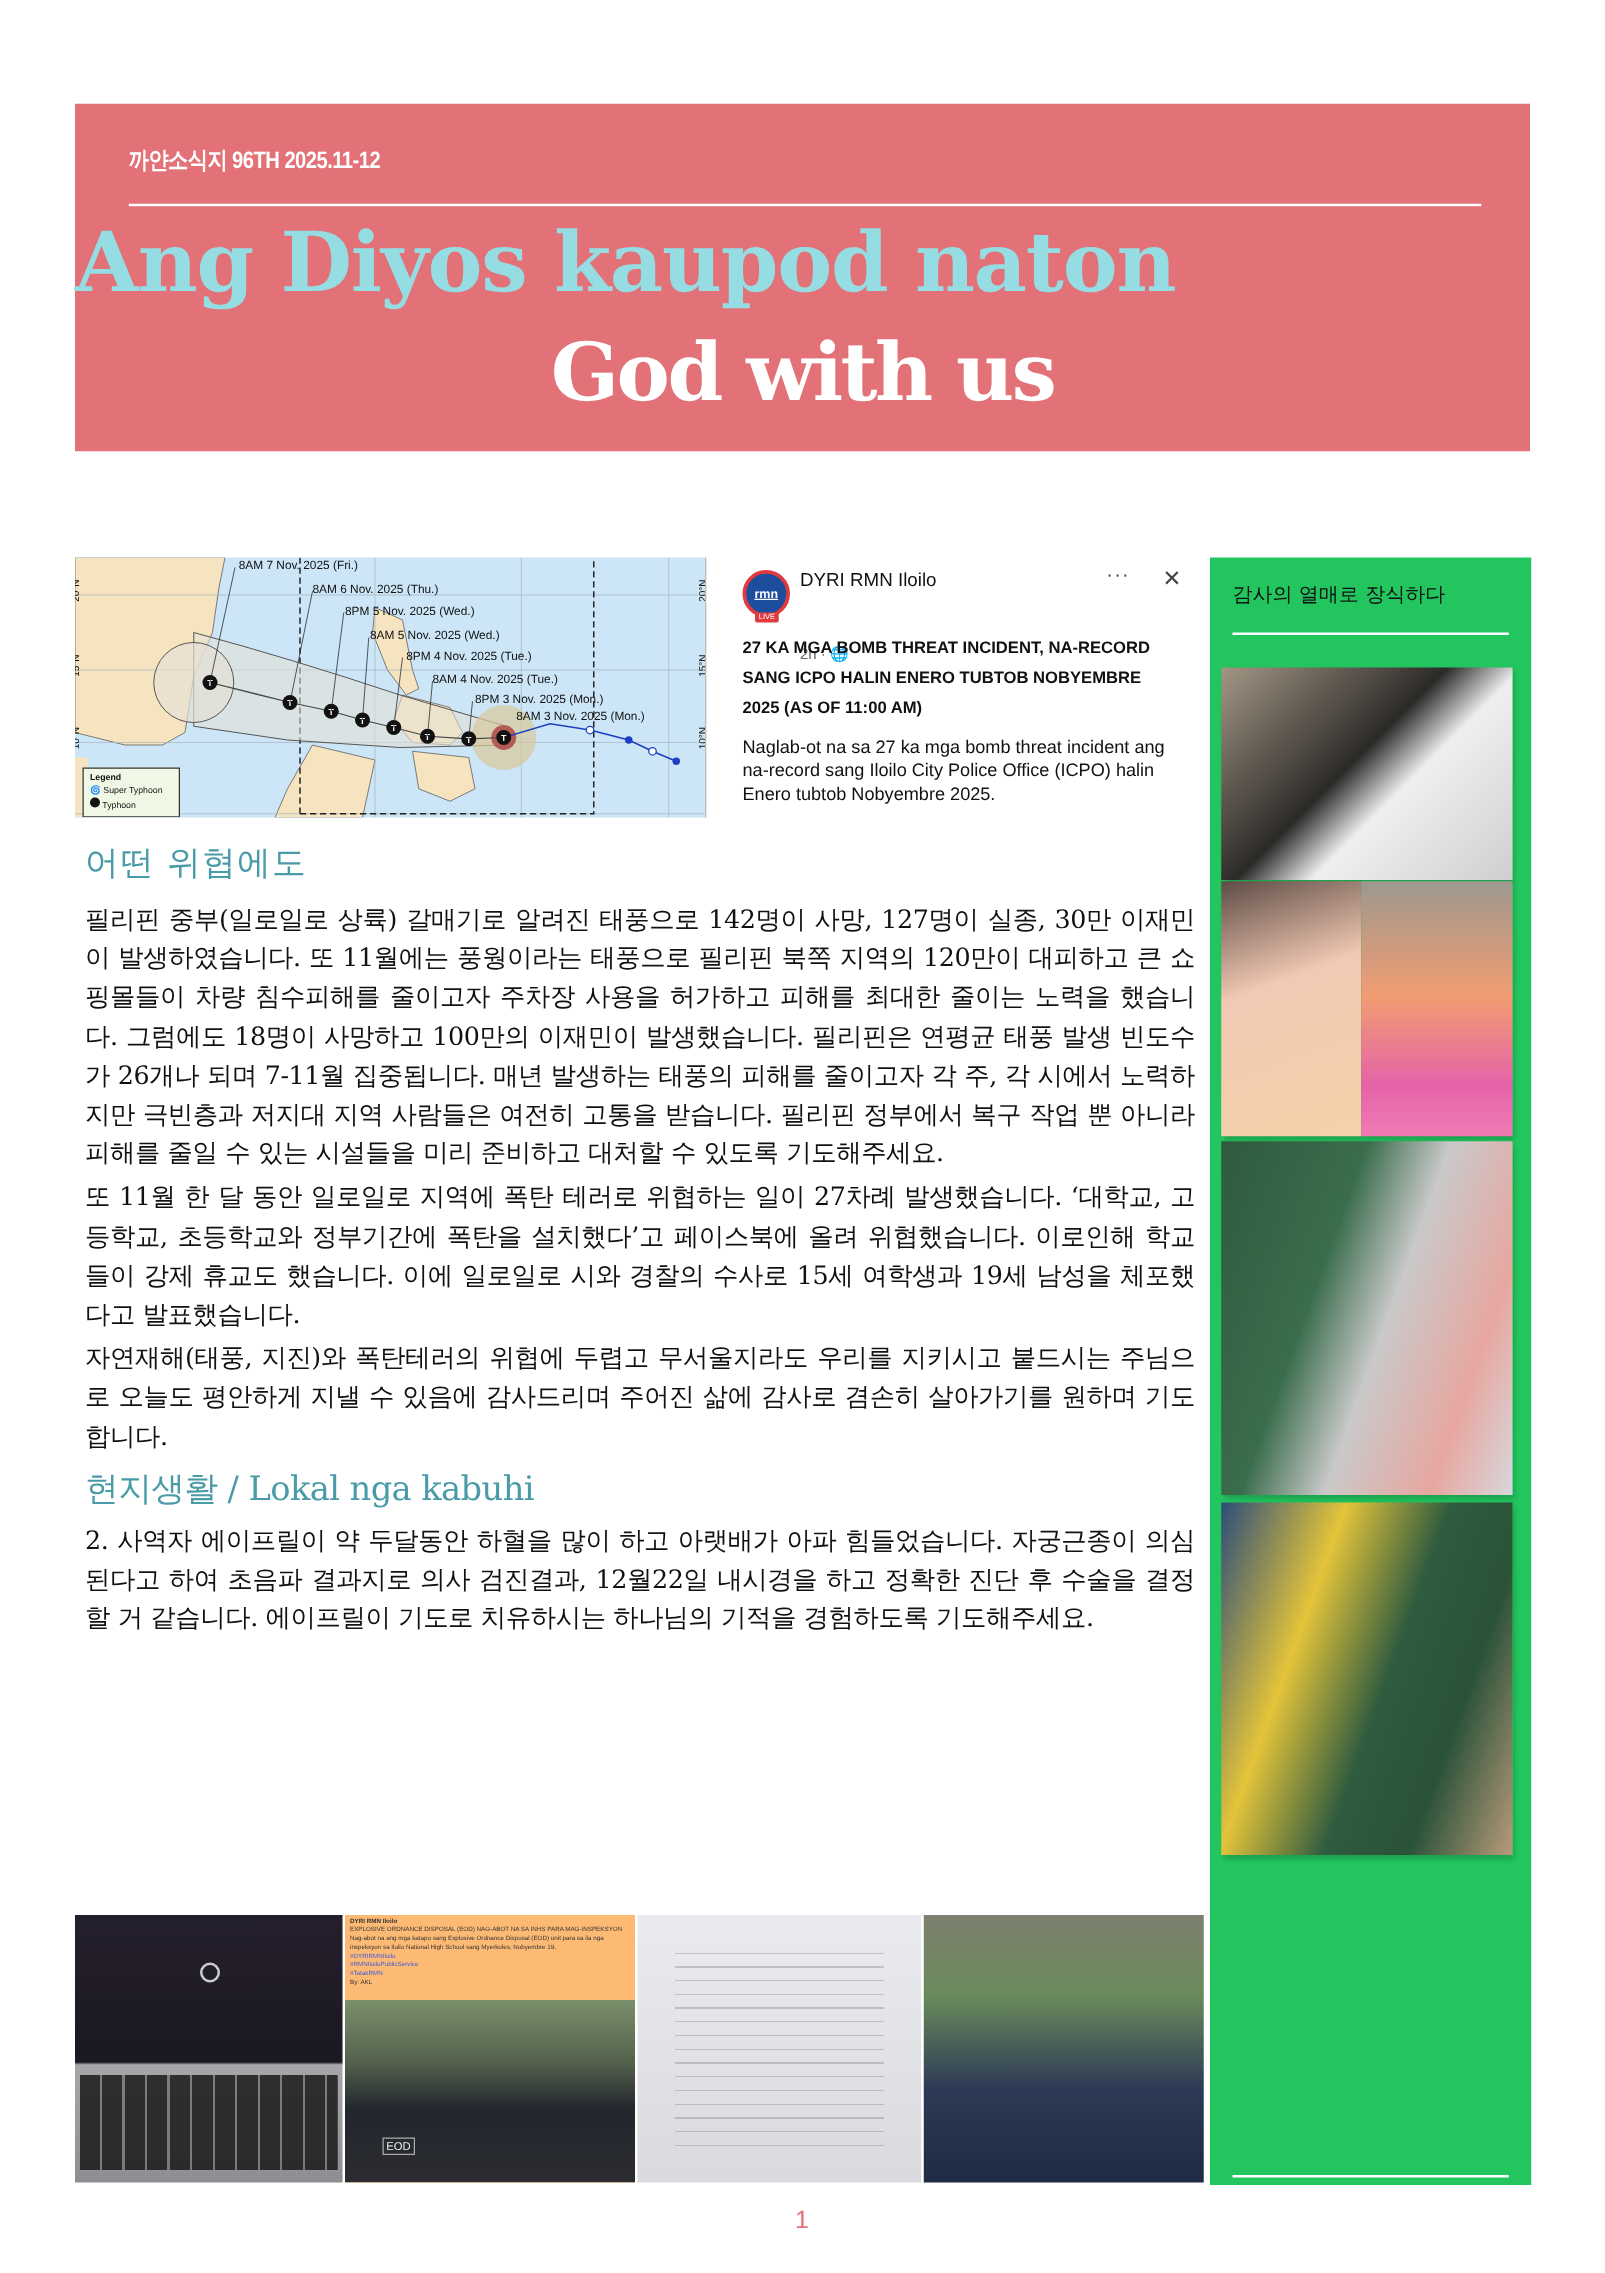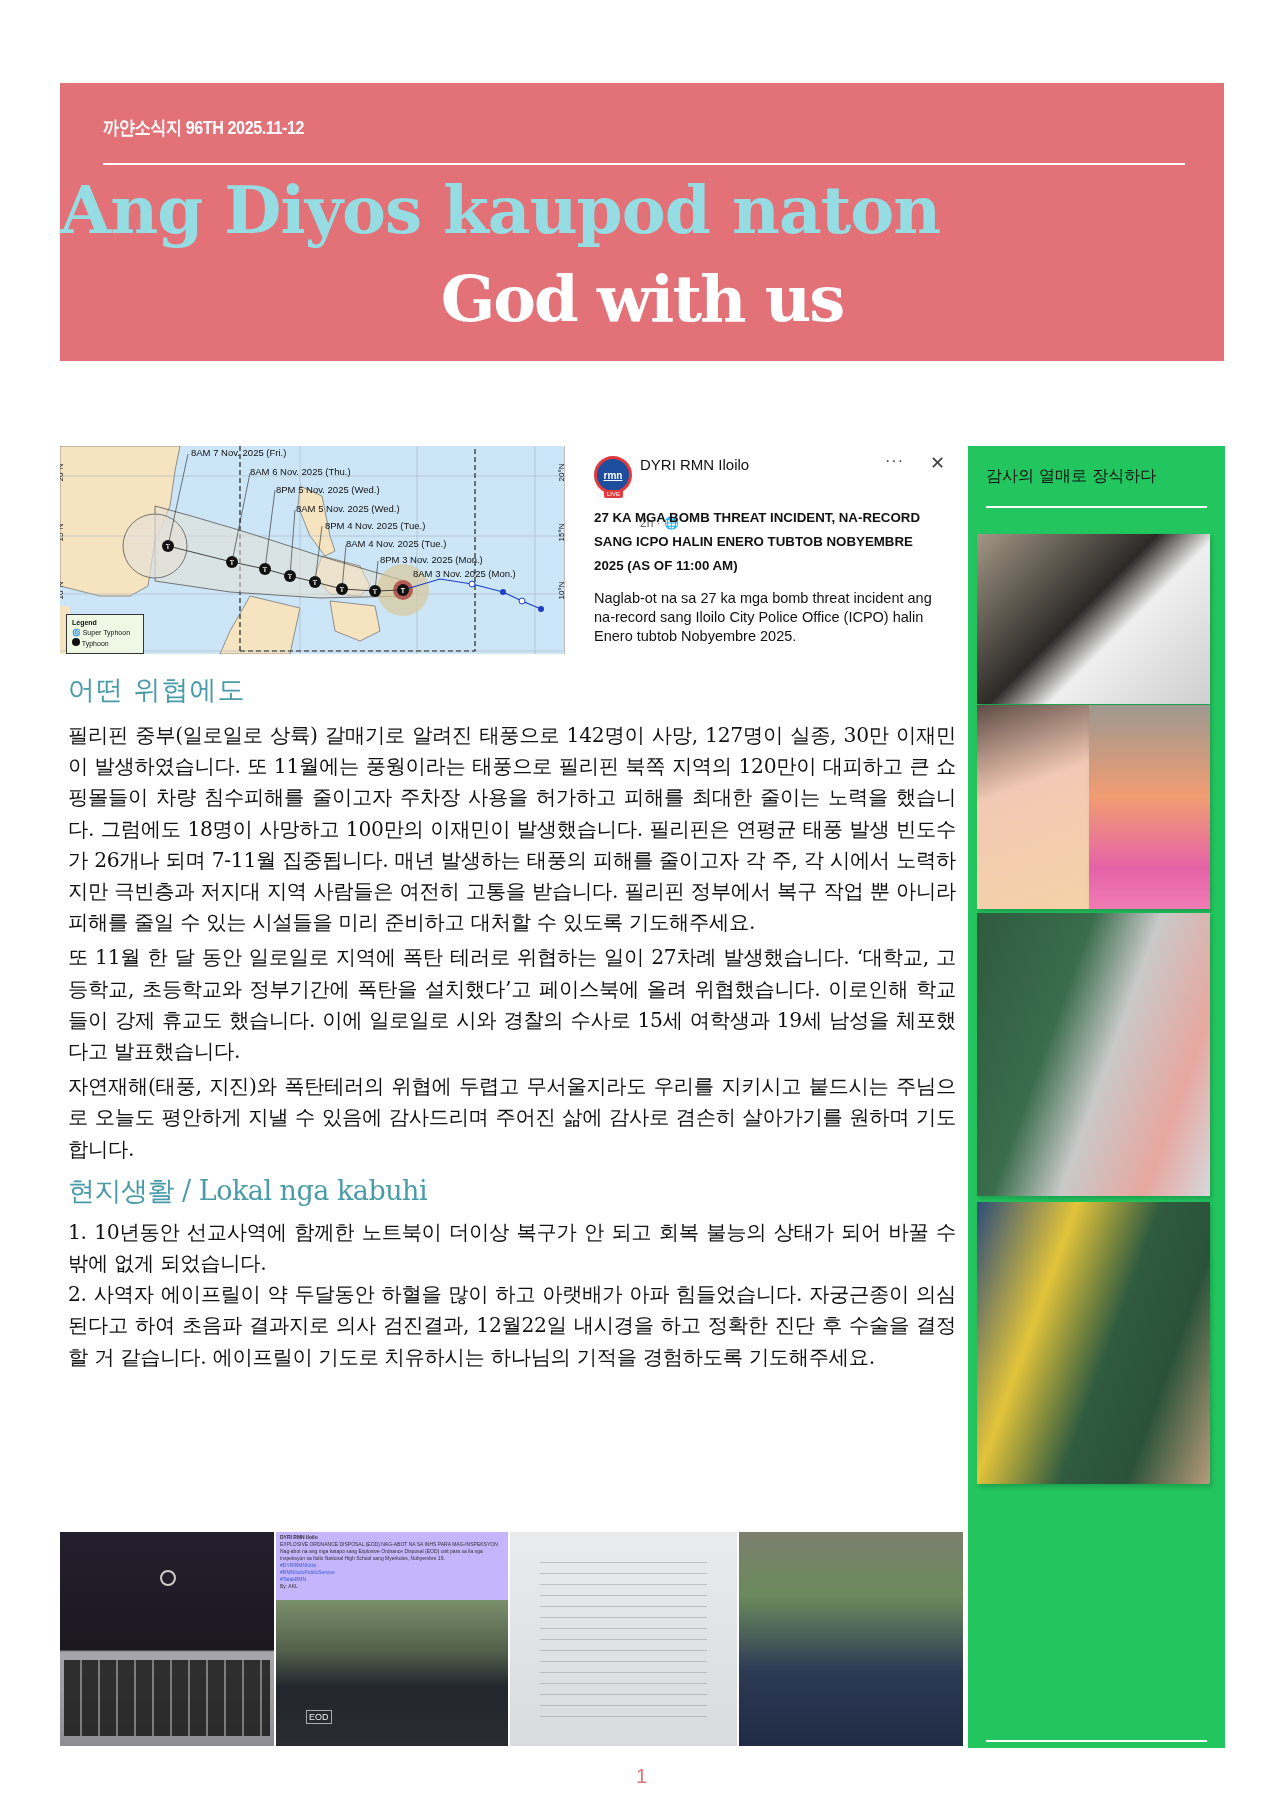--- a/index.html
+++ b/index.html
@@ -34,21 +34,21 @@
   .section-heading { color: #4A9BA8; font-family: "DejaVu Sans", sans-serif; font-size: 27px; font-weight: normal; letter-spacing: 1px; margin-bottom: 12px; }
   .section-heading.h2 { font-family: "DejaVu Serif", serif; letter-spacing: -0.5px; margin-top: 8px; margin-bottom: 8px; }
   .para { font-family: "DejaVu Serif", "Liberation Serif", serif; font-size: 20.3px; line-height: 31.2px; text-align: justify; letter-spacing: -0.3px; margin-bottom: 4px; }
 
   
   .bottom-photos { position: absolute; left: 60px; top: 1532px; width: 903px; height: 214px; display: flex; gap: 2px; }
   .photo { position: relative; height: 100%; overflow: hidden; }
   .p-laptop { width: 214px; background: linear-gradient(#241f2c 0%, #1b1822 55%, #a7a7ab 56%, #8d8d93 100%); }
   .p-laptop .screen-icon { position: absolute; left: 100px; top: 38px; width: 16px; height: 16px; border: 2px solid #ccc; border-radius: 50%; }
   .p-laptop .keys { position: absolute; left: 4px; right: 4px; top: 128px; bottom: 10px; background: repeating-linear-gradient(90deg, #1a1a1a 0 16px, #777 16px 18px), #1a1a1a; opacity: 0.85; }
-  .p-eod { width: 232px; background: #c4b5fd; }
+  .p-eod { width: 232px; background: #fdba74; }
   .p-eod .eod-head { position: absolute; left: 4px; top: 2px; right: 4px; font-family: "Liberation Sans", sans-serif; font-size: 5px; line-height: 7px; color: #333; }
   .p-eod .eod-img { position: absolute; left: 0; right: 0; top: 68px; bottom: 0; background: linear-gradient(180deg, #7a8f6b 0%, #53604c 35%, #22262d 60%, #2b2c31 100%); }
   .p-doc { width: 227px; background: linear-gradient(180deg, #e9ebee, #d8dade); }
   .p-doc .doc-lines { position: absolute; left: 30px; right: 30px; top: 20px; bottom: 20px; background: repeating-linear-gradient(180deg, transparent 0 10px, #777 10px 11px); opacity: 0.35; }
   .p-people { width: 224px; background: linear-gradient(180deg, #7c7f6e 0%, #6a8a5c 30%, #2d3a55 65%, #1f2a44 100%); }
 
   .page-number { position: absolute; left: 636px; top: 1765px; color: #E27278; font-family: "Liberation Sans", sans-serif; font-size: 20px; }
 
   
   .sidebar { position: absolute; left: 968px; top: 446px; width: 257px; height: 1302px; background: #22c55e; }
@@ -174,21 +174,20 @@
   <div class="fb-headline">27 KA MGA BOMB THREAT INCIDENT, NA-RECORD SANG ICPO HALIN ENERO TUBTOB NOBYEMBRE 2025 (AS OF 11:00 AM)</div>
   <div class="fb-body">Naglab-ot na sa 27 ka mga bomb threat incident ang na-record sang Iloilo City Police Office (ICPO) halin Enero tubtob Nobyembre 2025.</div>
 </div>
 
 <div class="main">
   <h2 class="section-heading">어떤 위협에도</h2>
   <p class="para">필리핀 중부(일로일로 상륙) 갈매기로 알려진 태풍으로 142명이 사망, 127명이 실종, 30만 이재민이 발생하였습니다. 또 11월에는 풍웡이라는 태풍으로 필리핀 북쪽 지역의 120만이 대피하고 큰 쇼핑몰들이 차량 침수피해를 줄이고자 주차장 사용을 허가하고 피해를 최대한 줄이는 노력을 했습니다. 그럼에도 18명이 사망하고 100만의 이재민이 발생했습니다. 필리핀은 연평균 태풍 발생 빈도수가 26개나 되며 7-11월 집중됩니다. 매년 발생하는 태풍의 피해를 줄이고자 각 주, 각 시에서 노력하지만 극빈층과 저지대 지역 사람들은 여전히 고통을 받습니다. 필리핀 정부에서 복구 작업 뿐 아니라 피해를 줄일 수 있는 시설들을 미리 준비하고 대처할 수 있도록 기도해주세요.</p>
   <p class="para">또 11월 한 달 동안 일로일로 지역에 폭탄 테러로 위협하는 일이 27차례 발생했습니다. ‘대학교, 고등학교, 초등학교와 정부기간에 폭탄을 설치했다’고 페이스북에 올려 위협했습니다. 이로인해 학교들이 강제 휴교도 했습니다. 이에 일로일로 시와 경찰의 수사로 15세 여학생과 19세 남성을 체포했다고 발표했습니다.</p>
   <p class="para">자연재해(태풍, 지진)와 폭탄테러의 위협에 두렵고 무서울지라도 우리를 지키시고 붙드시는 주님으로 오늘도 평안하게 지낼 수 있음에 감사드리며 주어진 삶에 감사로 겸손히 살아가기를 원하며 기도합니다.</p>
   <h2 class="section-heading h2">현지생활 / Lokal nga kabuhi</h2>
-  <p class="para" style="margin-bottom:0">1. 10년동안 선교사역에 함께한 노트북이 더이상 복구가 안 되고 회복 불능의 상태가 되어 바꿀 수 밖에 없게 되었습니다.</p>
   <p class="para">2. 사역자 에이프릴이 약 두달동안 하혈을 많이 하고 아랫배가 아파 힘들었습니다. 자궁근종이 의심된다고 하여 초음파 결과지로 의사 검진결과, 12월22일 내시경을 하고 정확한 진단 후 수술을 결정할 거 같습니다. 에이프릴이 기도로 치유하시는 하나님의 기적을 경험하도록 기도해주세요.</p>
 </div>
 
 <div class="bottom-photos">
   <div class="photo p-laptop">
     <div class="screen-icon"></div>
     <div class="keys"></div>
   </div>
   <div class="photo p-eod">
     <div class="eod-head">

